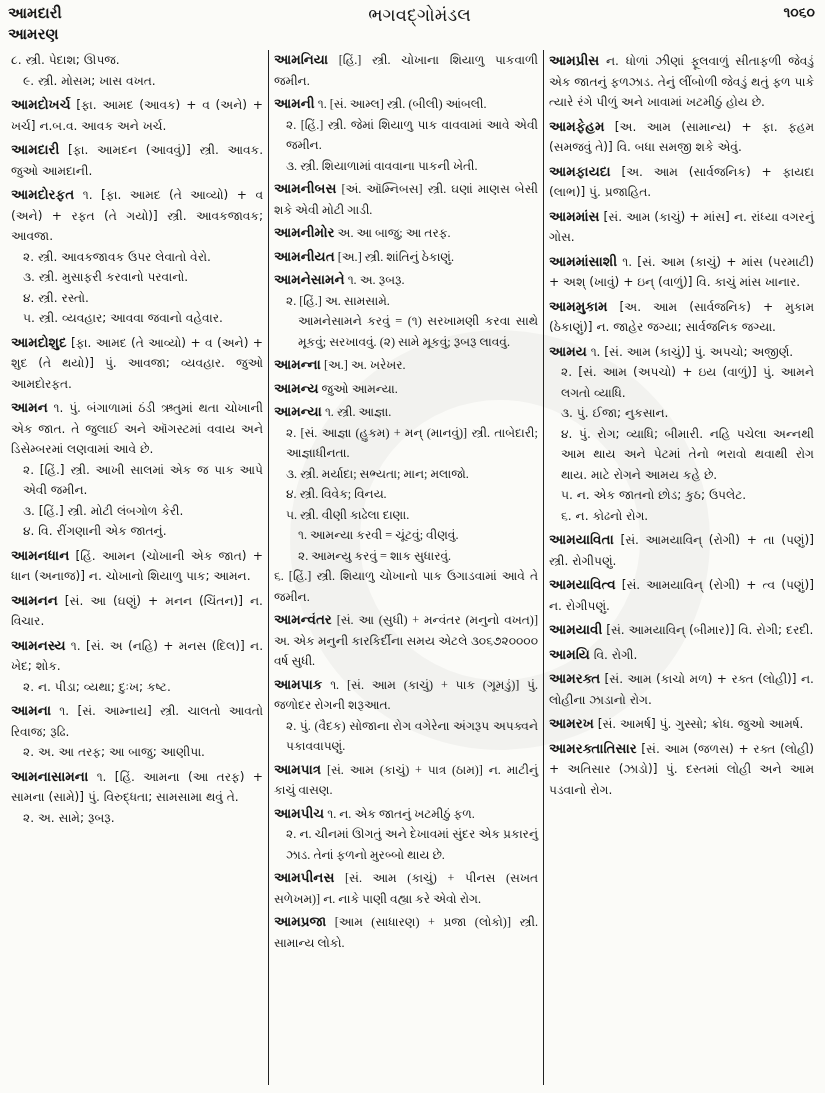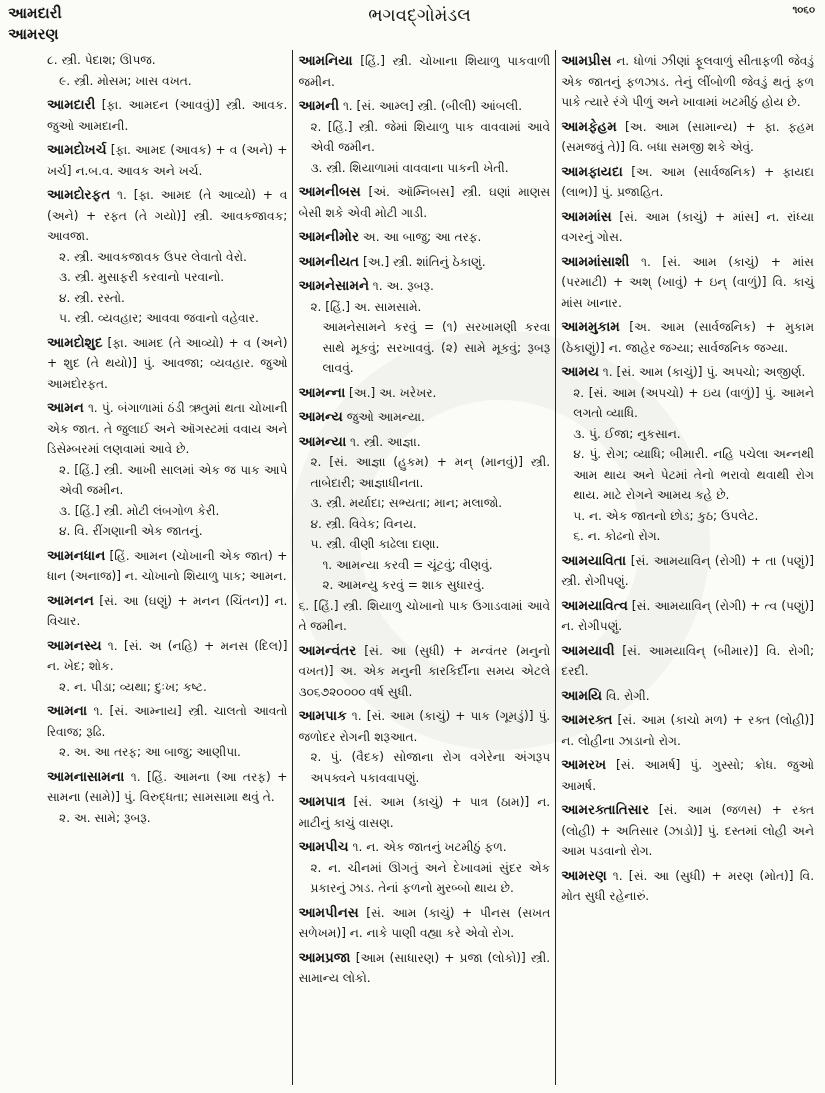--- a/index.html
+++ b/index.html
@@ -5,26 +5,26 @@
   html, body { margin: 0; padding: 0; }
   body {
     width: 825px; height: 1093px; overflow: hidden;
     background: #fbfbf8; color: #161616;
     font-family: "DejaVu Sans", sans-serif;
     position: relative;
   }
   .header { position: absolute; top: 4px; left: 8px; right: 10px; height: 22px; }
   .hdr-left { position: absolute; left: 0; top: 0; font-weight: bold; font-size: 15px; }
   .hdr-center { position: absolute; left: 16px; right: 0; text-align: center; top: 0; font-size: 18px; }
-  .hdr-right { position: absolute; right: 0; top: 0; font-size: 10px; font-weight: bold; margin-left: 39px; }
+  .hdr-right { position: absolute; right: 0; top: 0; font-size: 14px; font-weight: bold; margin-left: 39px; }
   .hdr-sub { position: absolute; top: 25px; left: 8px; font-weight: bold; font-size: 15px; }
-  .cols { position: absolute; top: 50px; left: 6px; right: 6px; bottom: 8px; display: flex; margin-left: 36px; }
+  .cols { position: absolute; top: 50px; left: 6px; right: 6px; bottom: 8px; display: flex; }
   .col { overflow: hidden; padding: 0 5px; box-sizing: border-box; }
   .col1 { width: 262px; }
-  .col2 { width: 275px; border-left: 1.5px solid #222; }
+  .col2 { width: 275px; border-left: 1.5px solid #222; font-family: Liberation Serif, serif; }
   .col3 { width: 276px; border-left: 1.5px solid #222; }
   .entry { font-size: 12.2px; line-height: 20.5px; margin-bottom: 3px; text-align: justify; }
   .hw { font-weight: bold; font-size: 13.5px; }
   .sense { display: block; padding-left: 12px; }
   .sense.cont { padding-left: 0; }
   .phrase { display: block; padding-left: 24px; }
   .watermark {
     position: absolute; left: 290px; top: 330px; width: 420px; height: 420px;
     border-radius: 50%; border: 70px solid rgba(0,0,0,0.035); box-sizing: border-box;
     pointer-events: none;
@@ -41,22 +41,22 @@
   <span class="hdr-right">૧૦૬૦</span>
 </div>
 <div class="hdr-sub">આમરણ</div>
 
 <div class="cols">
   <div class="col col1">
       <div class="entry">
         <span class="sense cont">૮. સ્ત્રી. પેદાશ; ઊપજ.</span>
         <span class="sense">૯. સ્ત્રી. મોસમ; ખાસ વખત.</span>
       </div>
+      <div class="entry"><span class="hw">આમદોખર્ચ</span> <span class="def">[ફા. આમદ (આવક) + વ (અને) + ખર્ચ] ન.બ.વ. આવક અને ખર્ચ.</span></div>
       <div class="entry"><span class="hw">આમદારી</span> <span class="def">[ફા. આમદન (આવવું)] સ્ત્રી. આવક. જુઓ આમદાની.</span></div>
-      <div class="entry"><span class="hw">આમદોખર્ચ</span> <span class="def">[ફા. આમદ (આવક) + વ (અને) + ખર્ચ] ન.બ.વ. આવક અને ખર્ચ.</span></div>
       <div class="entry"><span class="hw">આમદોરફત</span> <span class="def">૧. [ફા. આમદ (તે આવ્યો) + વ (અને) + રફત (તે ગયો)] સ્ત્રી. આવકજાવક; આવજા.</span><span class="sense">૨. સ્ત્રી. આવકજાવક ઉપર લેવાતો વેરો.</span><span class="sense">૩. સ્ત્રી. મુસાફરી કરવાનો પરવાનો.</span><span class="sense">૪. સ્ત્રી. રસ્તો.</span><span class="sense">૫. સ્ત્રી. વ્યવહાર; આવવા જવાનો વહેવાર.</span></div>
       <div class="entry"><span class="hw">આમદોશુદ</span> <span class="def">[ફા. આમદ (તે આવ્યો) + વ (અને) + શુદ (તે થયો)] પું. આવજા; વ્યવહાર. જુઓ આમદોરફત.</span></div>
       <div class="entry"><span class="hw">આમન</span> <span class="def">૧. પું. બંગાળામાં ઠંડી ઋતુમાં થતા ચોખાની એક જાત. તે જુલાઈ અને ઑગસ્ટમાં વવાય અને ડિસેમ્બરમાં લણવામાં આવે છે.</span><span class="sense">૨. [હિં.] સ્ત્રી. આખી સાલમાં એક જ પાક આપે એવી જમીન.</span><span class="sense">૩. [હિં.] સ્ત્રી. મોટી લંબગોળ કેરી.</span><span class="sense">૪. વિ. રીંગણાની એક જાતનું.</span></div>
       <div class="entry"><span class="hw">આમનધાન</span> <span class="def">[હિં. આમન (ચોખાની એક જાત) + ધાન (અનાજ)] ન. ચોખાનો શિયાળુ પાક; આમન.</span></div>
       <div class="entry"><span class="hw">આમનન</span> <span class="def">[સં. આ (ઘણું) + મનન (ચિંતન)] ન. વિચાર.</span></div>
       <div class="entry"><span class="hw">આમનસ્ય</span> <span class="def">૧. [સં. અ (નહિ) + મનસ (દિલ)] ન. ખેદ; શોક.</span><span class="sense">૨. ન. પીડા; વ્યથા; દુઃખ; કષ્ટ.</span></div>
       <div class="entry"><span class="hw">આમના</span> <span class="def">૧. [સં. આમ્નાય] સ્ત્રી. ચાલતો આવતો રિવાજ; રૂઢિ.</span><span class="sense">૨. અ. આ તરફ; આ બાજુ; આણીપા.</span></div>
       <div class="entry"><span class="hw">આમનાસામના</span> <span class="def">૧. [હિં. આમના (આ તરફ) + સામના (સામે)] પું. વિરુદ્ધતા; સામસામા થવું તે.</span><span class="sense">૨. અ. સામે; રૂબરૂ.</span></div>
     </div>
   <div class="col col2">
@@ -84,15 +84,14 @@
       <div class="entry"><span class="hw">આમમાંસાશી</span> <span class="def">૧. [સં. આમ (કાચું) + માંસ (પરમાટી) + અશ્ (ખાવું) + ઇન્ (વાળું)] વિ. કાચું માંસ ખાનાર.</span></div>
       <div class="entry"><span class="hw">આમમુકામ</span> <span class="def">[અ. આમ (સાર્વજનિક) + મુકામ (ઠેકાણું)] ન. જાહેર જગ્યા; સાર્વજનિક જગ્યા.</span></div>
       <div class="entry"><span class="hw">આમય</span> <span class="def">૧. [સં. આમ (કાચું)] પું. અપચો; અજીર્ણ.</span><span class="sense">૨. [સં. આમ (અપચો) + ઇય (વાળું)] પું. આમને લગતો વ્યાધિ.</span><span class="sense">૩. પું. ઈજા; નુકસાન.</span><span class="sense">૪. પું. રોગ; વ્યાધિ; બીમારી. નહિ પચેલા અન્નથી આમ થાય અને પેટમાં તેનો ભરાવો થવાથી રોગ થાય. માટે રોગને આમય કહે છે.</span><span class="sense">૫. ન. એક જાતનો છોડ; કુઠ; ઉપલેટ.</span><span class="sense">૬. ન. કોઢનો રોગ.</span></div>
       <div class="entry"><span class="hw">આમયાવિતા</span> <span class="def">[સં. આમયાવિન્ (રોગી) + તા (પણું)] સ્ત્રી. રોગીપણું.</span></div>
       <div class="entry"><span class="hw">આમયાવિત્વ</span> <span class="def">[સં. આમયાવિન્ (રોગી) + ત્વ (પણું)] ન. રોગીપણું.</span></div>
       <div class="entry"><span class="hw">આમયાવી</span> <span class="def">[સં. આમયાવિન્ (બીમાર)] વિ. રોગી; દરદી.</span></div>
       <div class="entry"><span class="hw">આમયિ</span> <span class="def">વિ. રોગી.</span></div>
       <div class="entry"><span class="hw">આમરક્ત</span> <span class="def">[સં. આમ (કાચો મળ) + રક્ત (લોહી)] ન. લોહીના ઝાડાનો રોગ.</span></div>
       <div class="entry"><span class="hw">આમરખ</span> <span class="def">[સં. આમર્ષ] પું. ગુસ્સો; ક્રોધ. જુઓ આમર્ષ.</span></div>
       <div class="entry"><span class="hw">આમરક્તાતિસાર</span> <span class="def">[સં. આમ (જળસ) + રક્ત (લોહી) + અતિસાર (ઝાડો)] પું. દસ્તમાં લોહી અને આમ પડવાનો રોગ.</span></div>
-      <div class="entry"><span class="hw">આમરણ</span> <span class="def">૧. [સં. આ (સુધી) + મરણ (મોત)] વિ. મોત સુધી રહેનારું.</span></div>
     </div>
 </div>
 
 </body></html>

